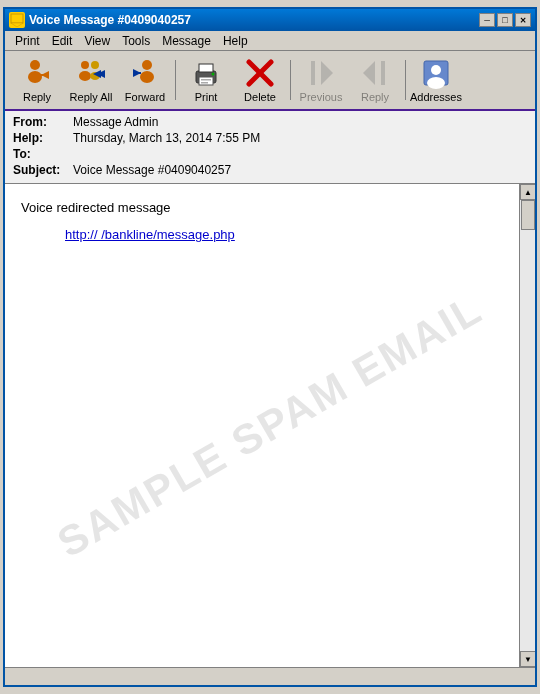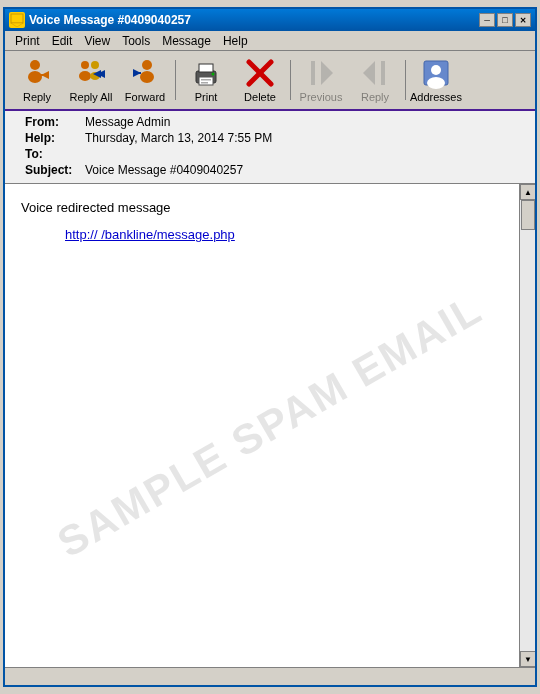--- a/index.html
+++ b/index.html
@@ -141,21 +141,21 @@
       width: 1px;
       height: 40px;
       background: #808080;
       margin: 0 2px;
     }
 
     
     .email-header {
       background: #f0f0f0;
       border-bottom: 1px solid #808080;
-      padding: 4px 20px;
+      padding: 4px 8px;
       flex-shrink: 0;
     }
     .header-row {
       display: flex;
       margin-bottom: 2px;
       font-size: 12px;
     }
     .header-label {
       font-weight: bold;
       width: 60px;

